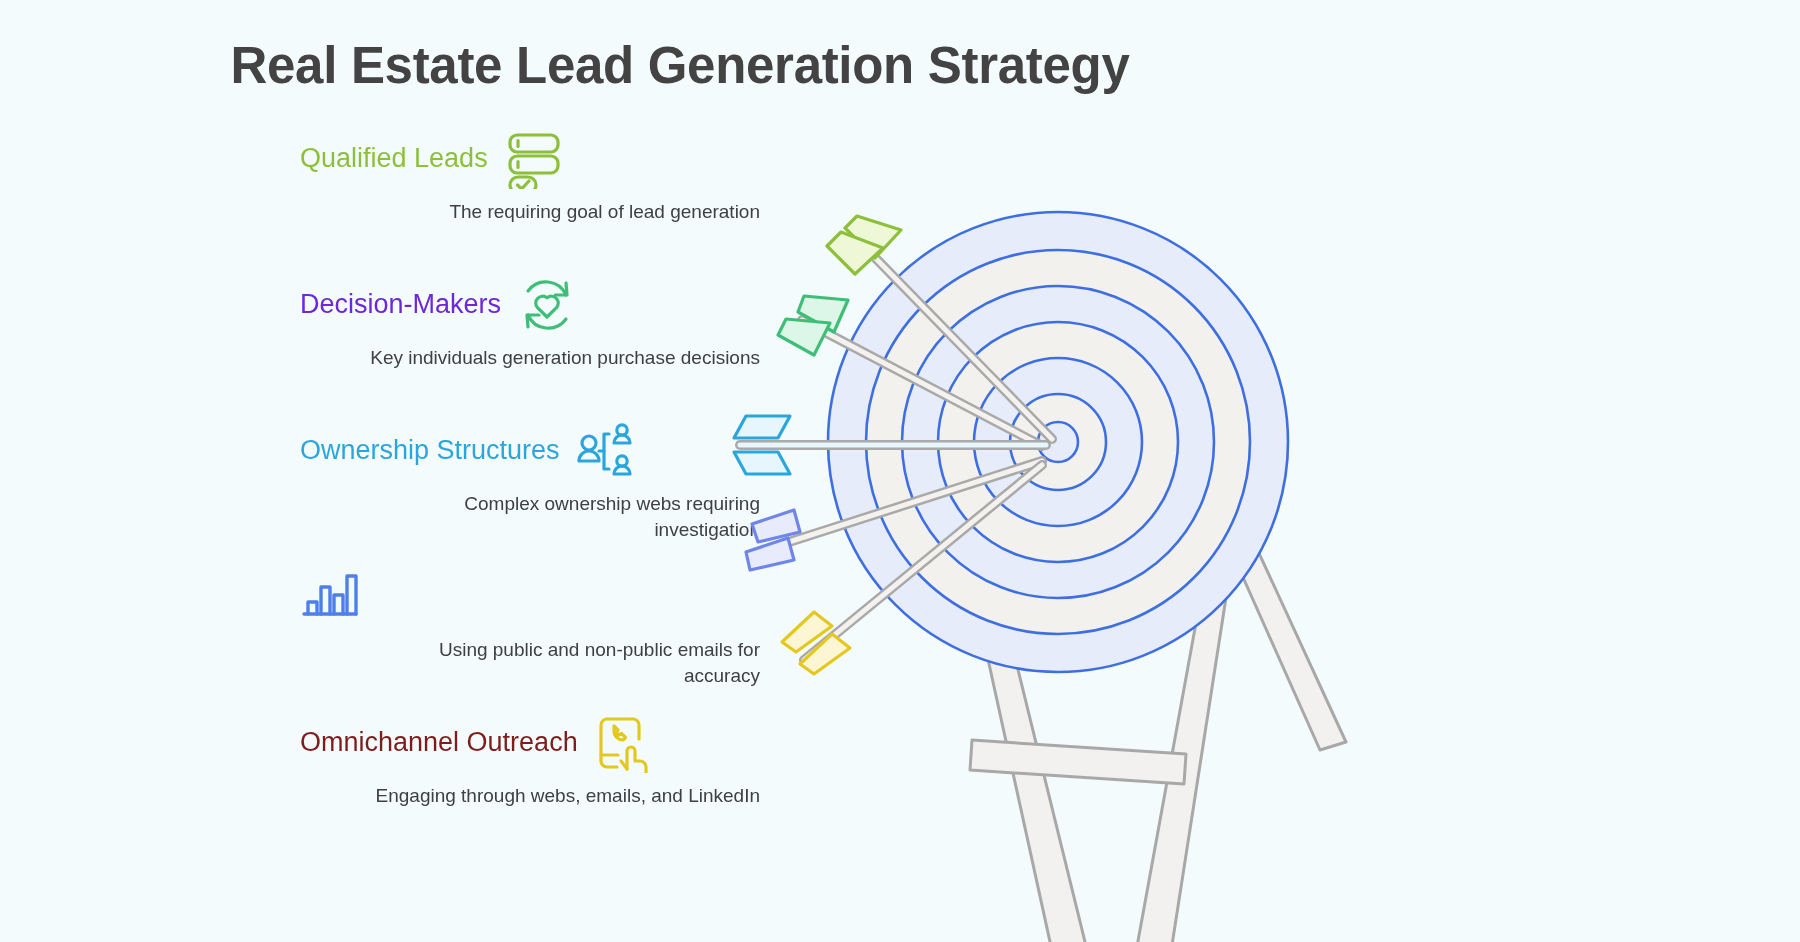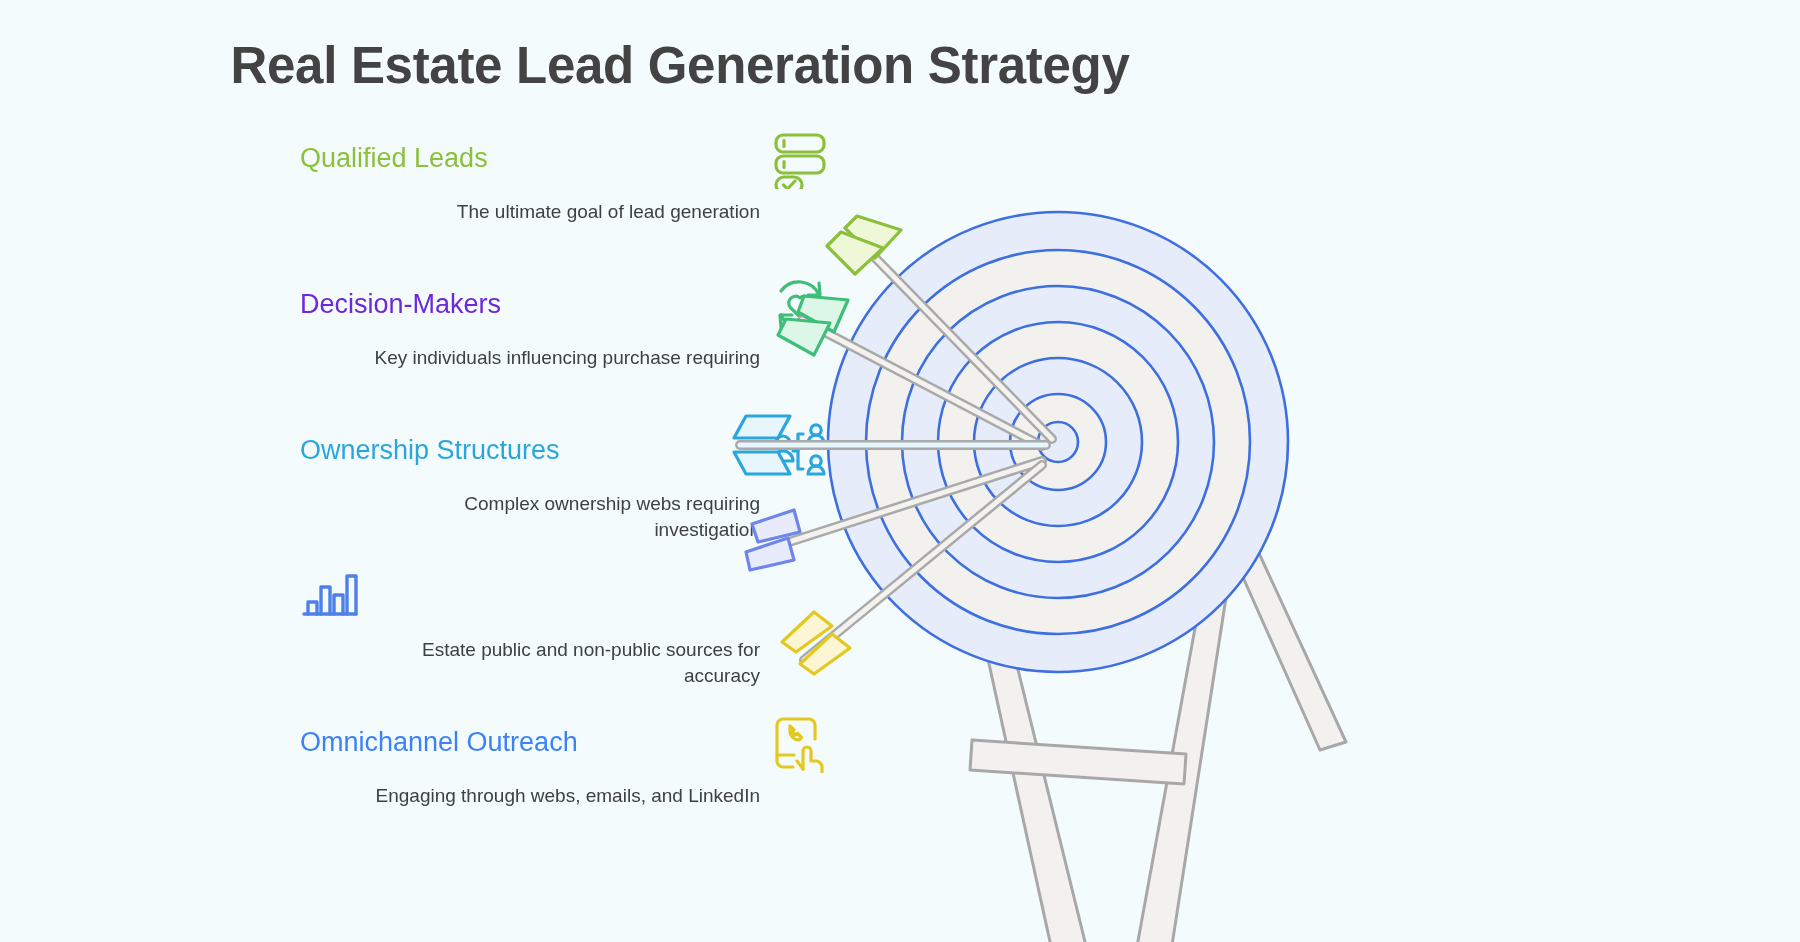--- a/index.html
+++ b/index.html
@@ -41,21 +41,21 @@
     top: 128px;
     width: 530px;
   }
   .item {
     position: relative;
     height: 146px;
   }
   .item-head {
     display: flex;
     align-items: center;
-    justify-content: space-between;
+    justify-content: flex-start;
     gap: 16px;
     height: 62px;
   }
   .item-title {
     font-size: 27px;
     line-height: 1.1;
     text-align: right;
     white-space: nowrap;
   }
   .item-icon {
@@ -104,37 +104,37 @@
           <svg width="60" height="60" viewBox="0 0 60 60" fill="none" stroke="#8cc03a" stroke-width="3.2" stroke-linecap="round" stroke-linejoin="round">
             <rect x="6" y="6" width="48" height="17" rx="7"></rect>
             <line x1="14" y1="11.5" x2="14" y2="17.5"></line>
             <rect x="6" y="27" width="48" height="17" rx="7"></rect>
             <line x1="14" y1="32.5" x2="14" y2="38.5"></line>
             <rect x="6" y="48" width="26" height="16" rx="8"></rect>
             <polyline points="13.5,56 17.5,60 25,52"></polyline>
           </svg>
         </div>
       </div>
-      <div class="item-desc">The ultimate goal of lead generation</div>
+      <div class="item-desc">The requiring goal of lead generation</div>
     </div>
 
     <div class="item">
       <div class="item-head">
         <div class="item-title" style="color:#6d28d9">Decision-Makers</div>
         <div class="item-icon">
           <svg width="60" height="60" viewBox="0 0 60 60" fill="none" stroke="#3fbe78" stroke-width="3.2" stroke-linecap="round" stroke-linejoin="round">
             <path d="M49 20 A22 22 0 0 0 11 16"></path>
             <polyline points="49,8 50,20 38,20"></polyline>
             <path d="M11 40 A22 22 0 0 0 49 44"></path>
             <polyline points="11,52 10,40 22,40"></polyline>
             <path d="M30 42 L20.5 32.6 a6.8 6.8 0 0 1 9.5 -9.7 a6.8 6.8 0 0 1 9.5 9.7 Z"></path>
           </svg>
         </div>
       </div>
-      <div class="item-desc">Key individuals influencing purchase requiring</div>
+      <div class="item-desc">Key individuals generation purchase decisions</div>
     </div>
 
     <div class="item">
       <div class="item-head">
         <div class="item-title" style="color:#2ba6dd">Ownership Structures</div>
         <div class="item-icon">
           <svg width="60" height="60" viewBox="0 0 60 60" fill="none" stroke="#2ba6dd" stroke-width="3.2" stroke-linecap="round" stroke-linejoin="round">
             <circle cx="13" cy="22" r="7"></circle>
             <path d="M3 40 a10 10 0 0 1 20 0 Z"></path>
             <circle cx="46" cy="9" r="5.2"></circle>
@@ -154,26 +154,26 @@
         <div class="item-icon">
           <svg width="60" height="60" viewBox="0 0 60 60" fill="none" stroke="#4f80e8" stroke-width="3.4" stroke-linecap="round" stroke-linejoin="round">
             <line x1="4" y1="47" x2="56" y2="47"></line>
             <polyline points="8,47 8,35 17,35 17,47"></polyline>
             <polyline points="21,47 21,20 30,20 30,47"></polyline>
             <polyline points="34,47 34,28 43,28 43,47"></polyline>
             <polyline points="47,47 47,9 56,9 56,47"></polyline>
           </svg>
         </div>
       </div>
-      <div class="item-desc">Estate public and non-public sources for accuracy</div>
-    </div>
-
-    <div class="item">
-      <div class="item-head">
-        <div class="item-title" style="color:#3b82f6">Omnichannel Outreach</div>
+      <div class="item-desc">Using public and non-public emails for accuracy</div>
+    </div>
+
+    <div class="item">
+      <div class="item-head">
+        <div class="item-title" style="color:#7f1d1d">Omnichannel Outreach</div>
         <div class="item-icon">
           <svg width="60" height="60" viewBox="0 0 60 60" fill="none" stroke="#e4c81f" stroke-width="3.2" stroke-linecap="round" stroke-linejoin="round">
             <path d="M45 26 V12 a6 6 0 0 0 -6 -6 H13 a6 6 0 0 0 -6 6 v36 a6 6 0 0 0 6 6 h10"></path>
             <line x1="7" y1="42" x2="24" y2="42"></line>
             <path d="M20 18 a9 9 0 0 0 9 9 l2.5 -2.5 -4 -4 -3 1.5 -2 -2 1.5 -3 -4 -4 Z"></path>
             <path d="M33 56 V38 a4 4 0 0 1 8 0 v10 h5 a6 6 0 0 1 6 6 v6"></path>
             <path d="M33 56 l-6 -8"></path>
           </svg>
         </div>
       </div>

